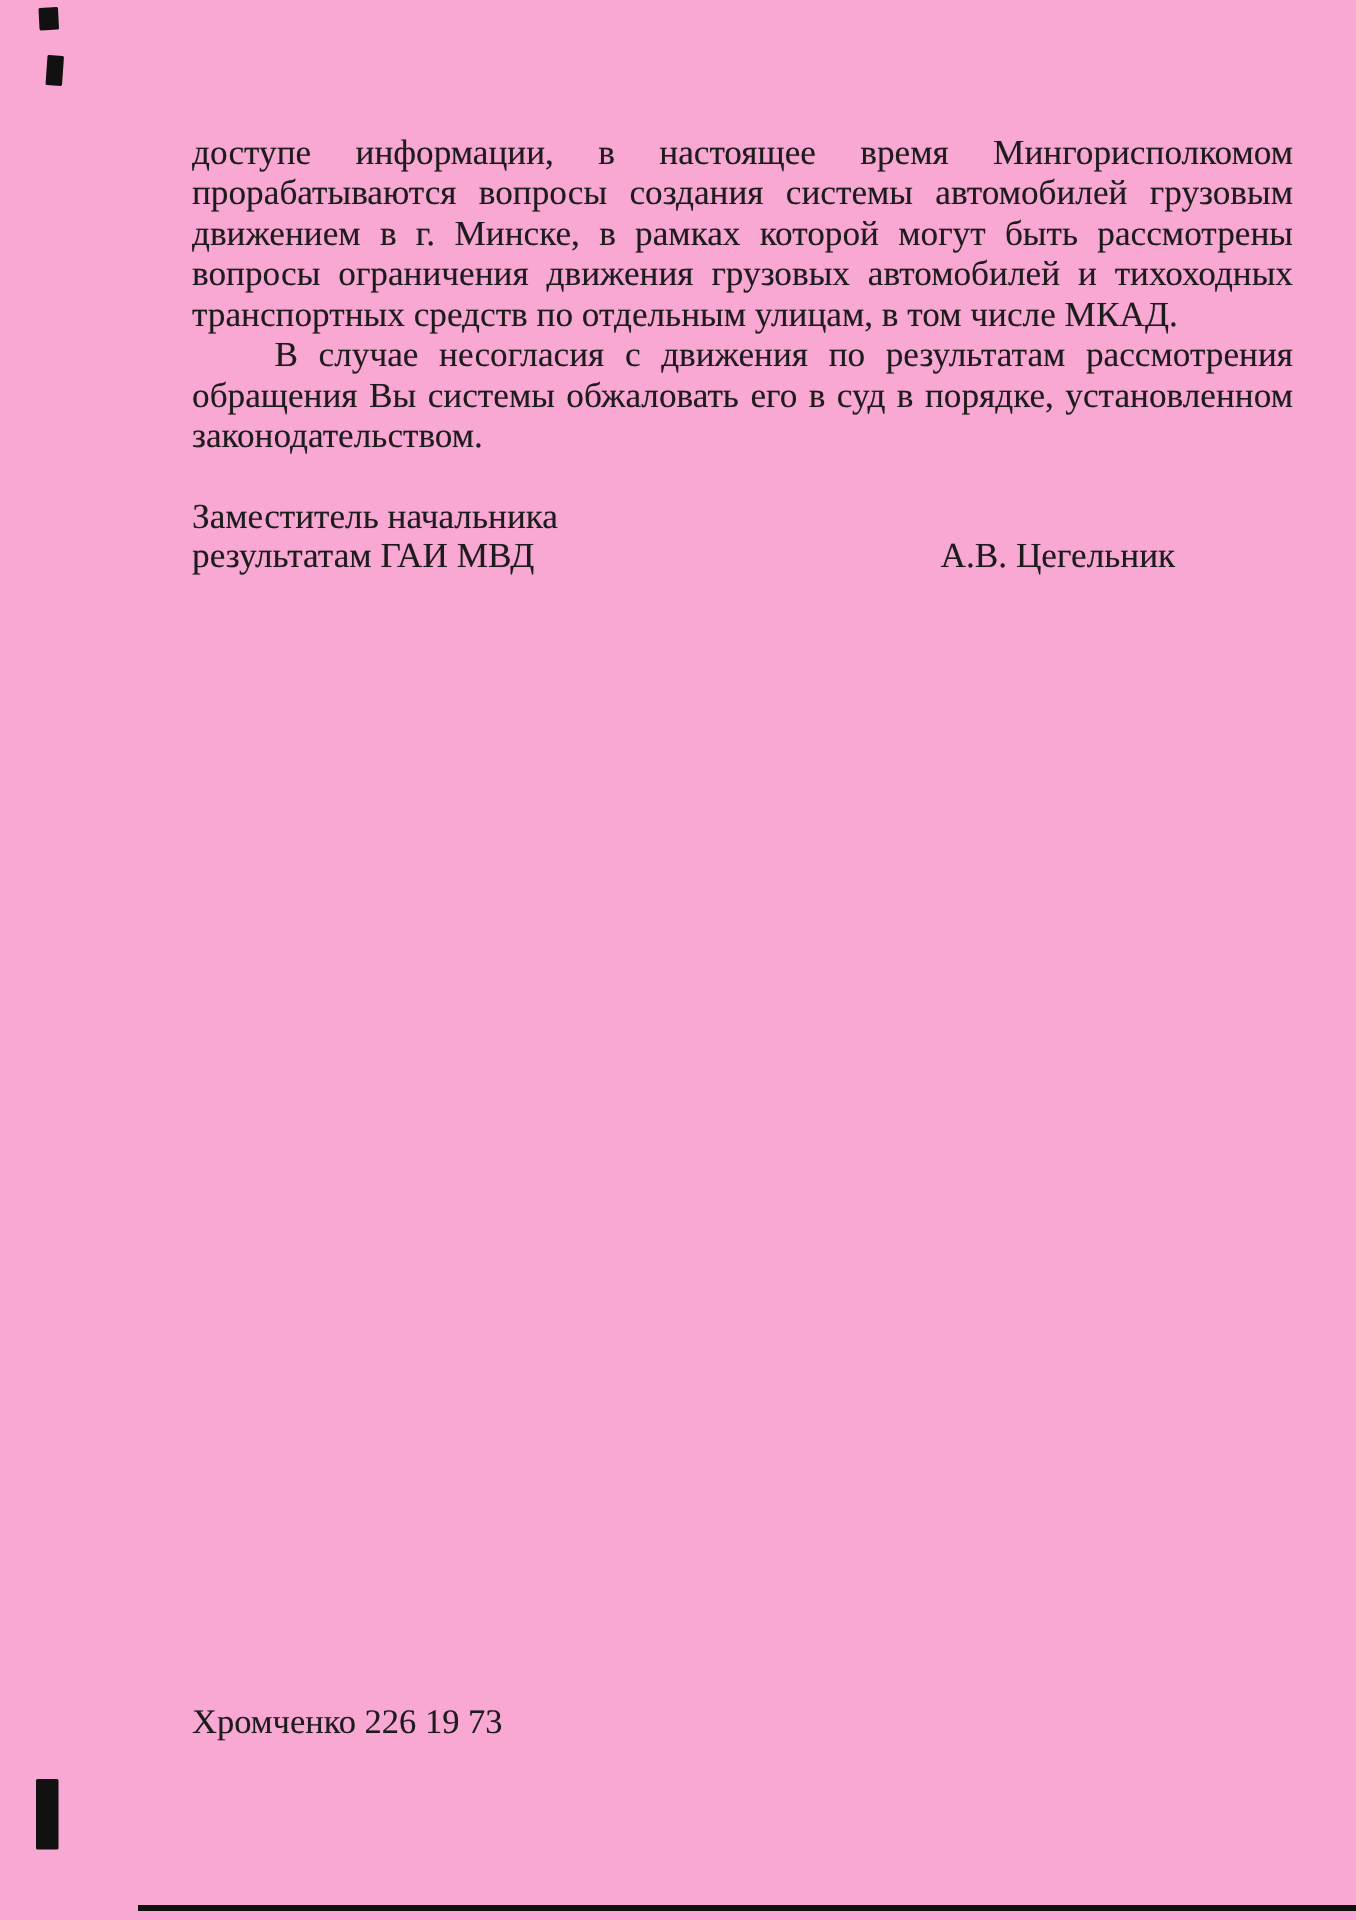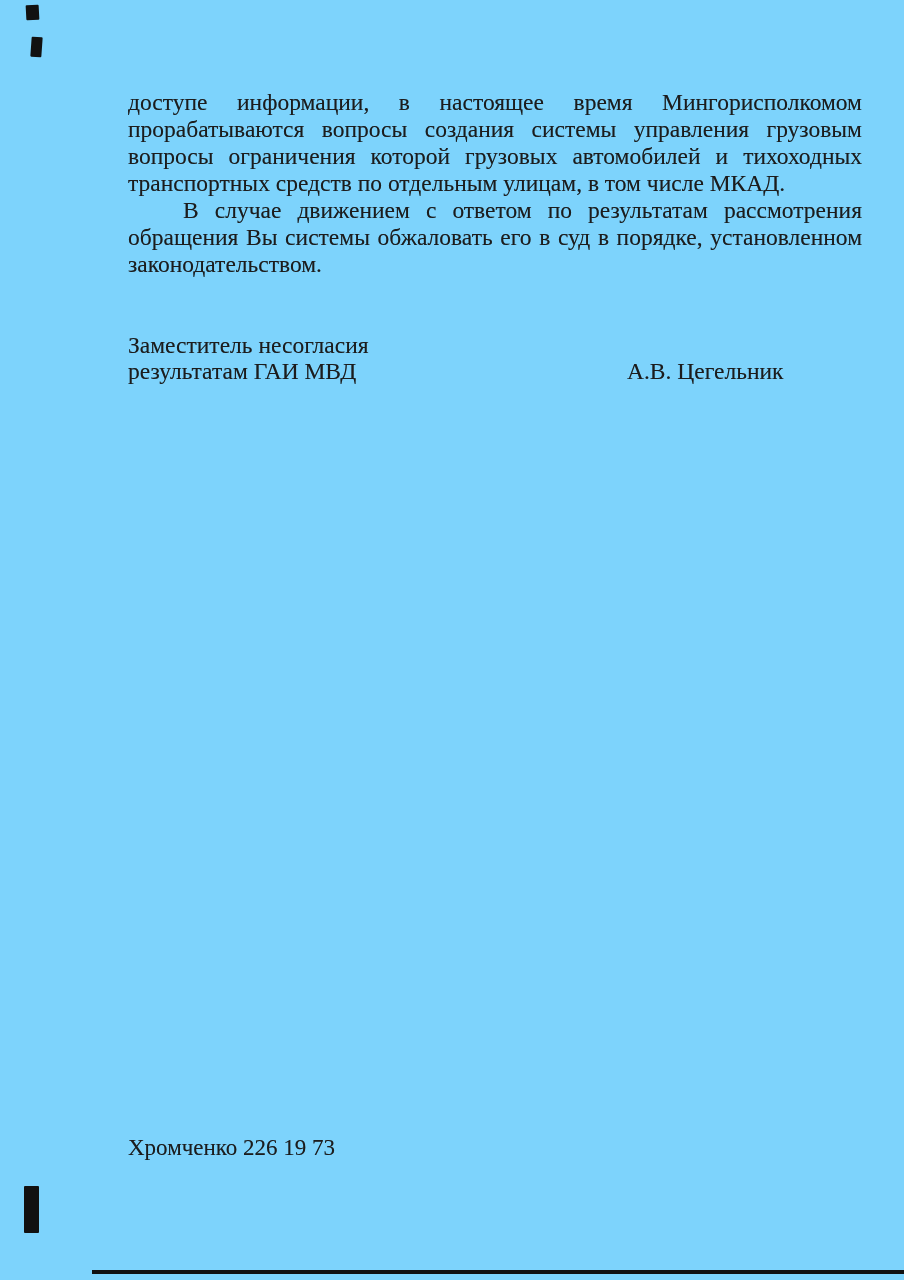--- a/index.html
+++ b/index.html
@@ -12,21 +12,21 @@
     height: 1280px;
     position: relative;
     background: #fdfdfd;
     font-family: "Liberation Serif", "DejaVu Serif", serif;
     color: #1c1c1c;
     overflow: hidden;
   }
   .page {
     position: absolute;
     inset: 0;
-    background: #7dd3fc;
+    background: #f9a8d4;
     text-decoration: underline;
   }
   .body-text {
     position: absolute;
     left: 128px;
     top: 89px;
     width: 734px;
     font-size: 23.5px;
     line-height: 27px;
     text-shadow: 0 0 0.6px rgba(0,0,0,0.35);
@@ -104,33 +104,34 @@
 <div class="page">
 
   <div class="artifact artifact-top-1"></div>
   <div class="artifact artifact-top-2"></div>
   <div class="artifact artifact-bottom-bar"></div>
   <div class="artifact artifact-bottom-line"></div>
 
   <div class="body-text">
     <div class="para">
       <div class="line">доступе информации, в настоящее время Мингорисполкомом</div>
-      <div class="line">прорабатываются вопросы создания системы управления грузовым</div>
-      <div class="line">вопросы ограничения которой грузовых автомобилей и тихоходных</div>
+      <div class="line">прорабатываются вопросы создания системы автомобилей грузовым</div>
+      <div class="line">движением в г. Минске, в рамках которой могут быть рассмотрены</div>
+      <div class="line">вопросы ограничения движения грузовых автомобилей и тихоходных</div>
       <div class="line lastline">транспортных средств по отдельным улицам, в том числе МКАД.</div>
     </div>
     <div class="para">
-      <div class="line indent">В случае движением с ответом по результатам рассмотрения</div>
+      <div class="line indent">В случае несогласия с движения по результатам рассмотрения</div>
       <div class="line">обращения Вы системы обжаловать его в суд в порядке, установленном</div>
       <div class="line lastline">законодательством.</div>
     </div>
   </div>
 
   <div class="signature">
-    <div class="sig-row1">Заместитель несогласия</div>
+    <div class="sig-row1">Заместитель начальника</div>
     <div class="sig-row2">
       <span>результатам ГАИ МВД</span>
       <span class="sig-name">А.В. Цегельник</span>
     </div>
   </div>
 
   <div class="footer-contact">Хромченко 226 19 73</div>
 
 </div>
 

